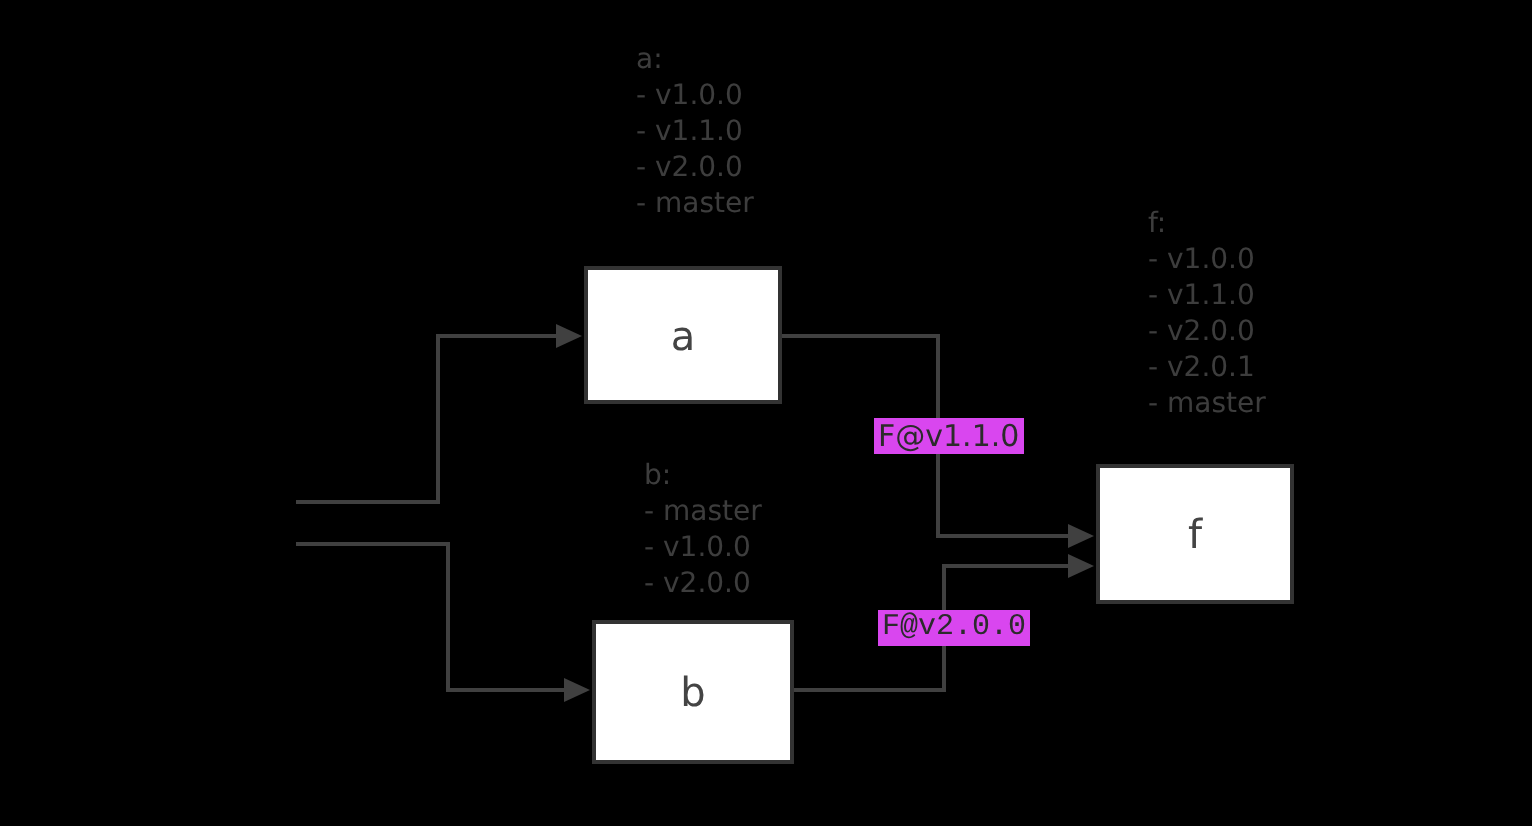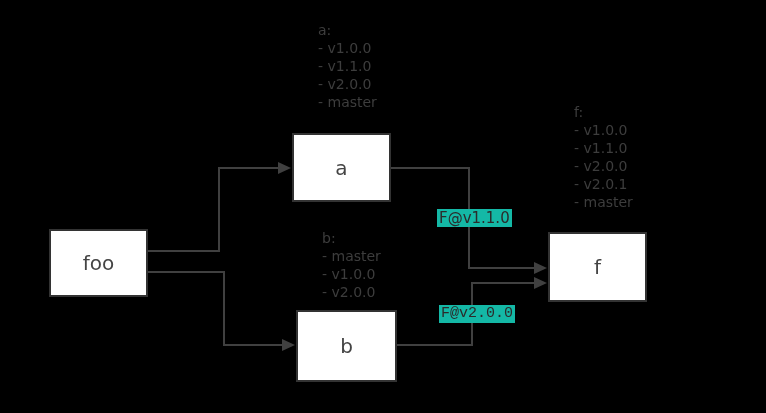--- a/index.html
+++ b/index.html
@@ -41,21 +41,21 @@
     font-size: 14px;
     line-height: 18px;
     white-space: pre-line;
   }
   .annotation-a { left: 318px; top: 21px;  }
   .annotation-b { left: 322px; top: 229px; }
   .annotation-f { left: 574px; top: 103px; }
 
   .edge-label {
     position: absolute;
-    background: #14b8a6;
+    background: #d946ef;
     color: #2b2b2b;
     font-size: 15px;
     line-height: 18px;
     padding: 0 2px;
     white-space: nowrap;
   }
   .edge-label-af { left: 437px; top: 209px; }
   .edge-label-bf { left: 439px; top: 305px; font-family: Liberation Mono, monospace; }
 </style>
 </head>
@@ -89,23 +89,20 @@
 - v1.0.0
 - v2.0.0</div>
 
   <div class="annotation annotation-f">f:
 - v1.0.0
 - v1.1.0
 - v2.0.0
 - v2.0.1
 - master</div>
 
-  <div class="node node-foo">
-    <span>foo</span>
-  </div>
 
   <div class="node node-a">
     <span>a</span>
   </div>
 
   <div class="node node-b">
     <span>b</span>
   </div>
 
   <div class="node node-f">

